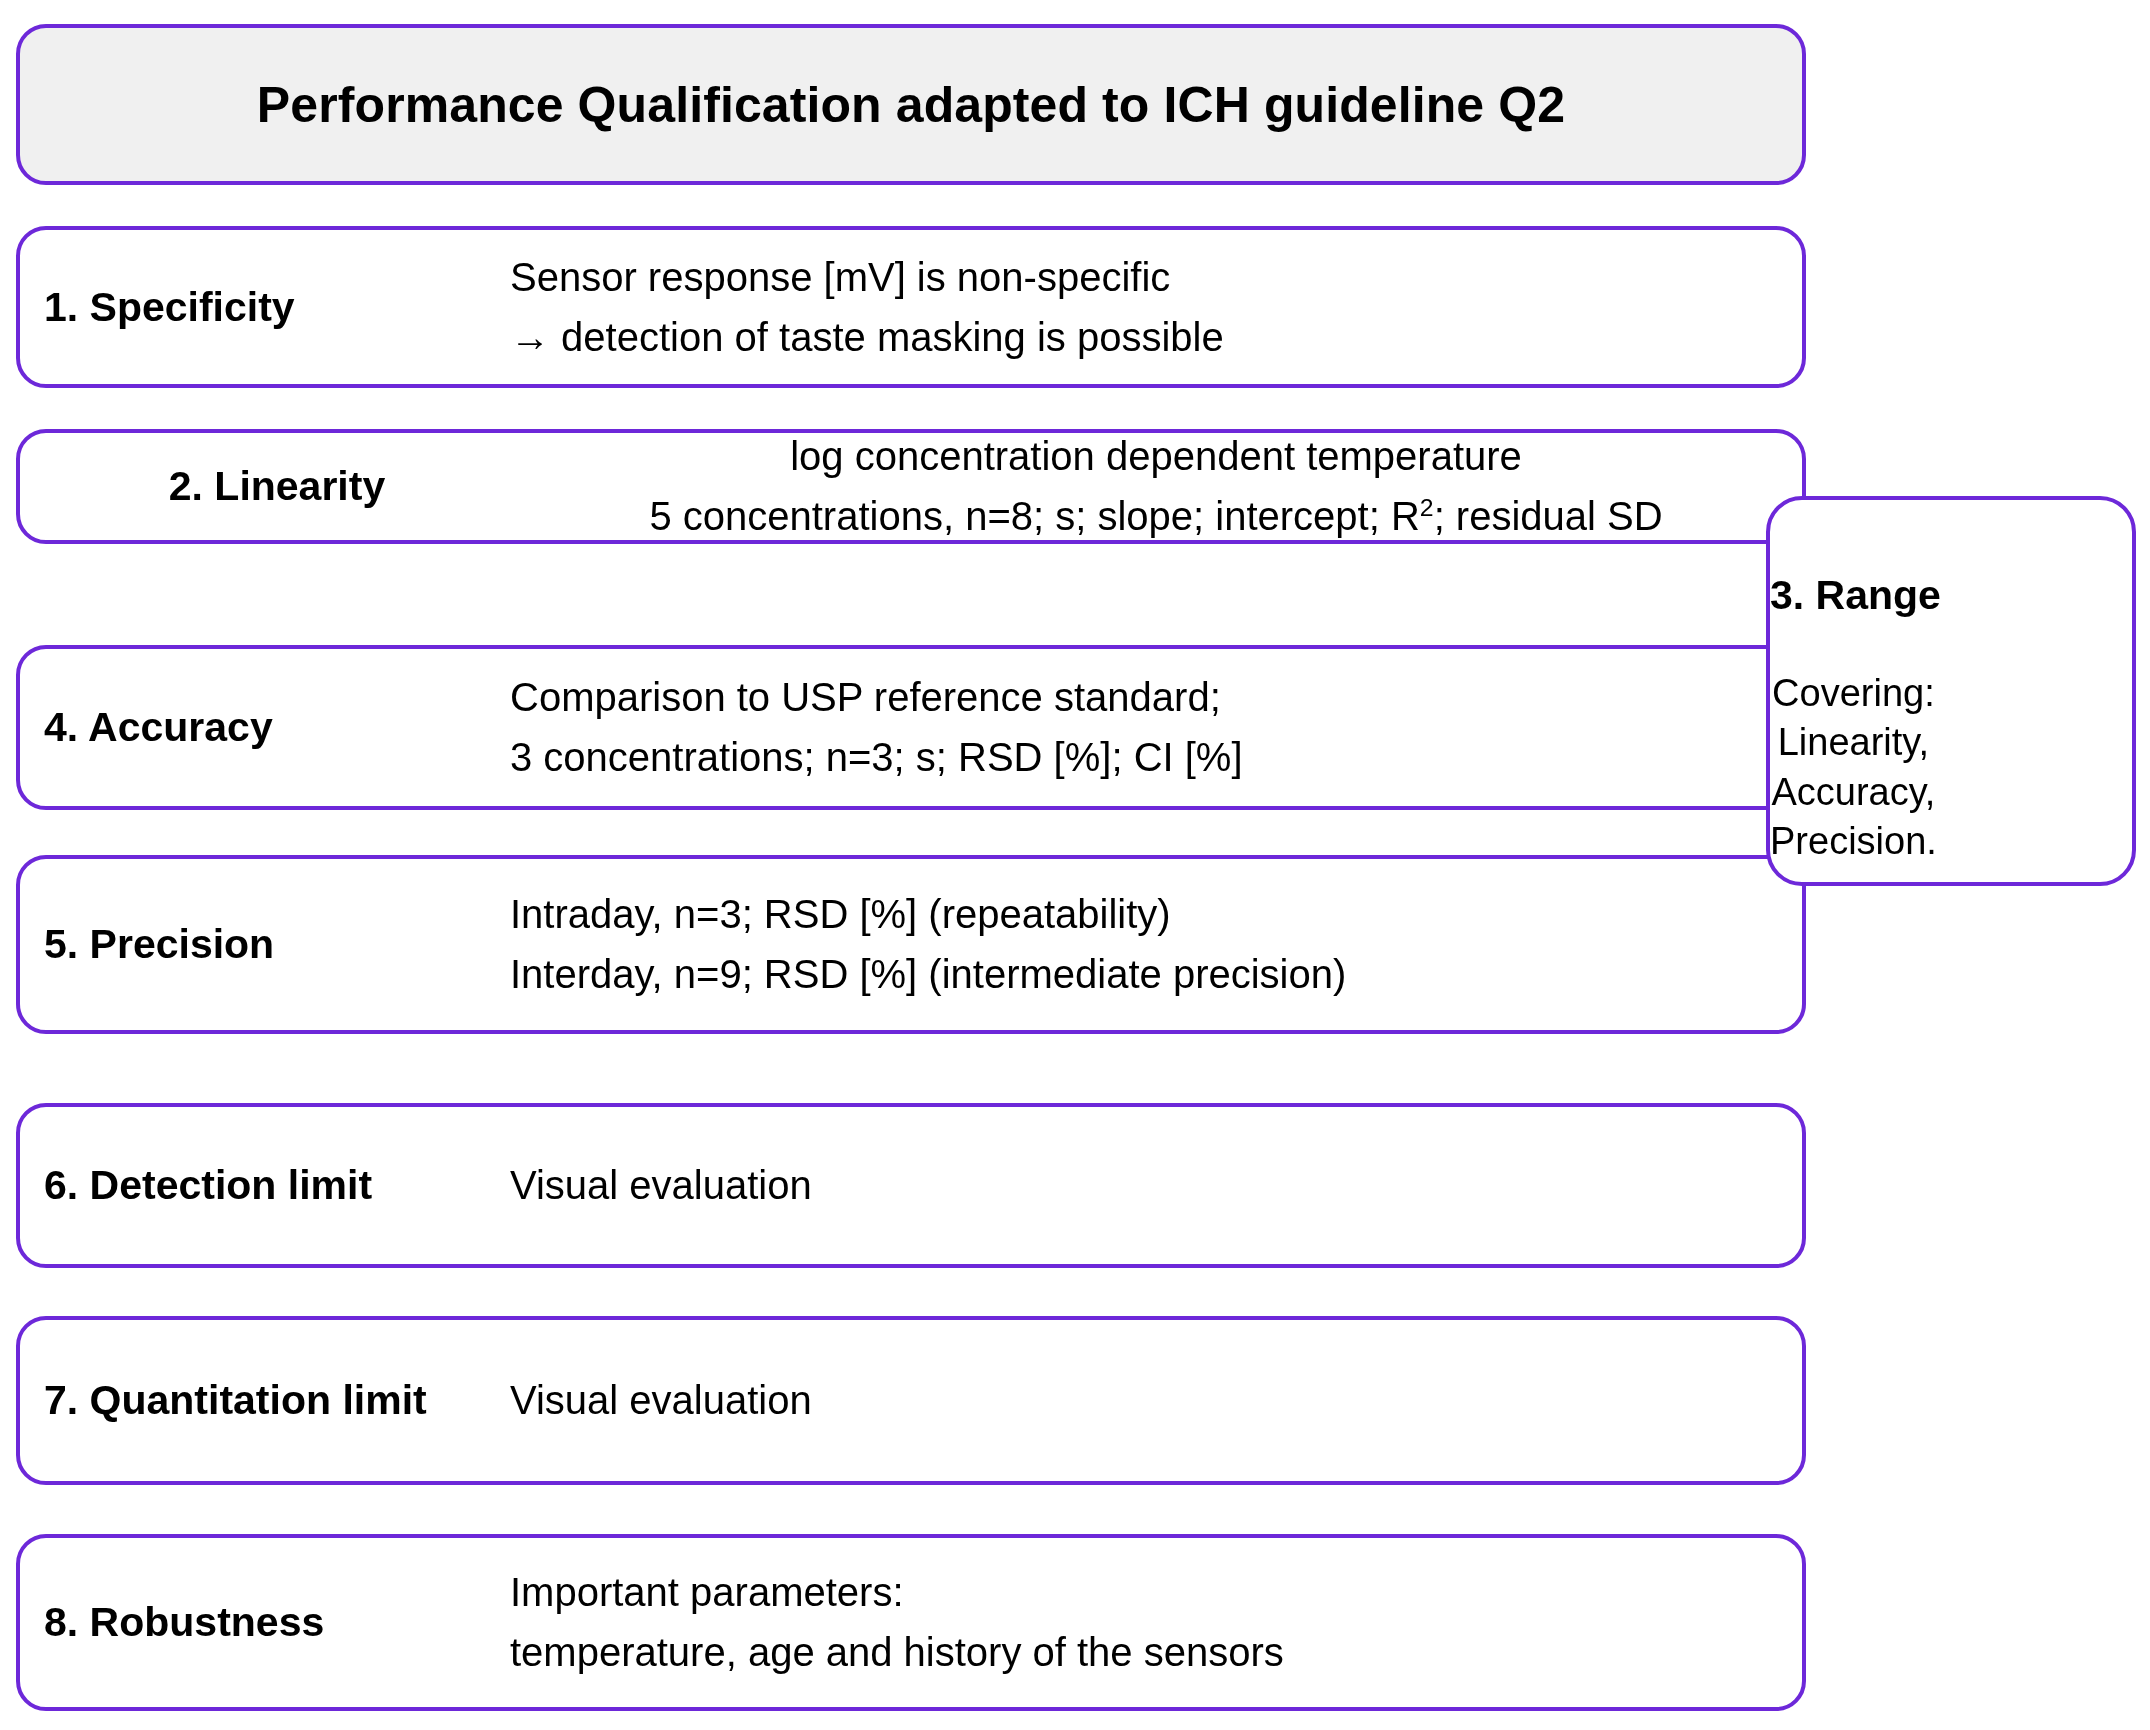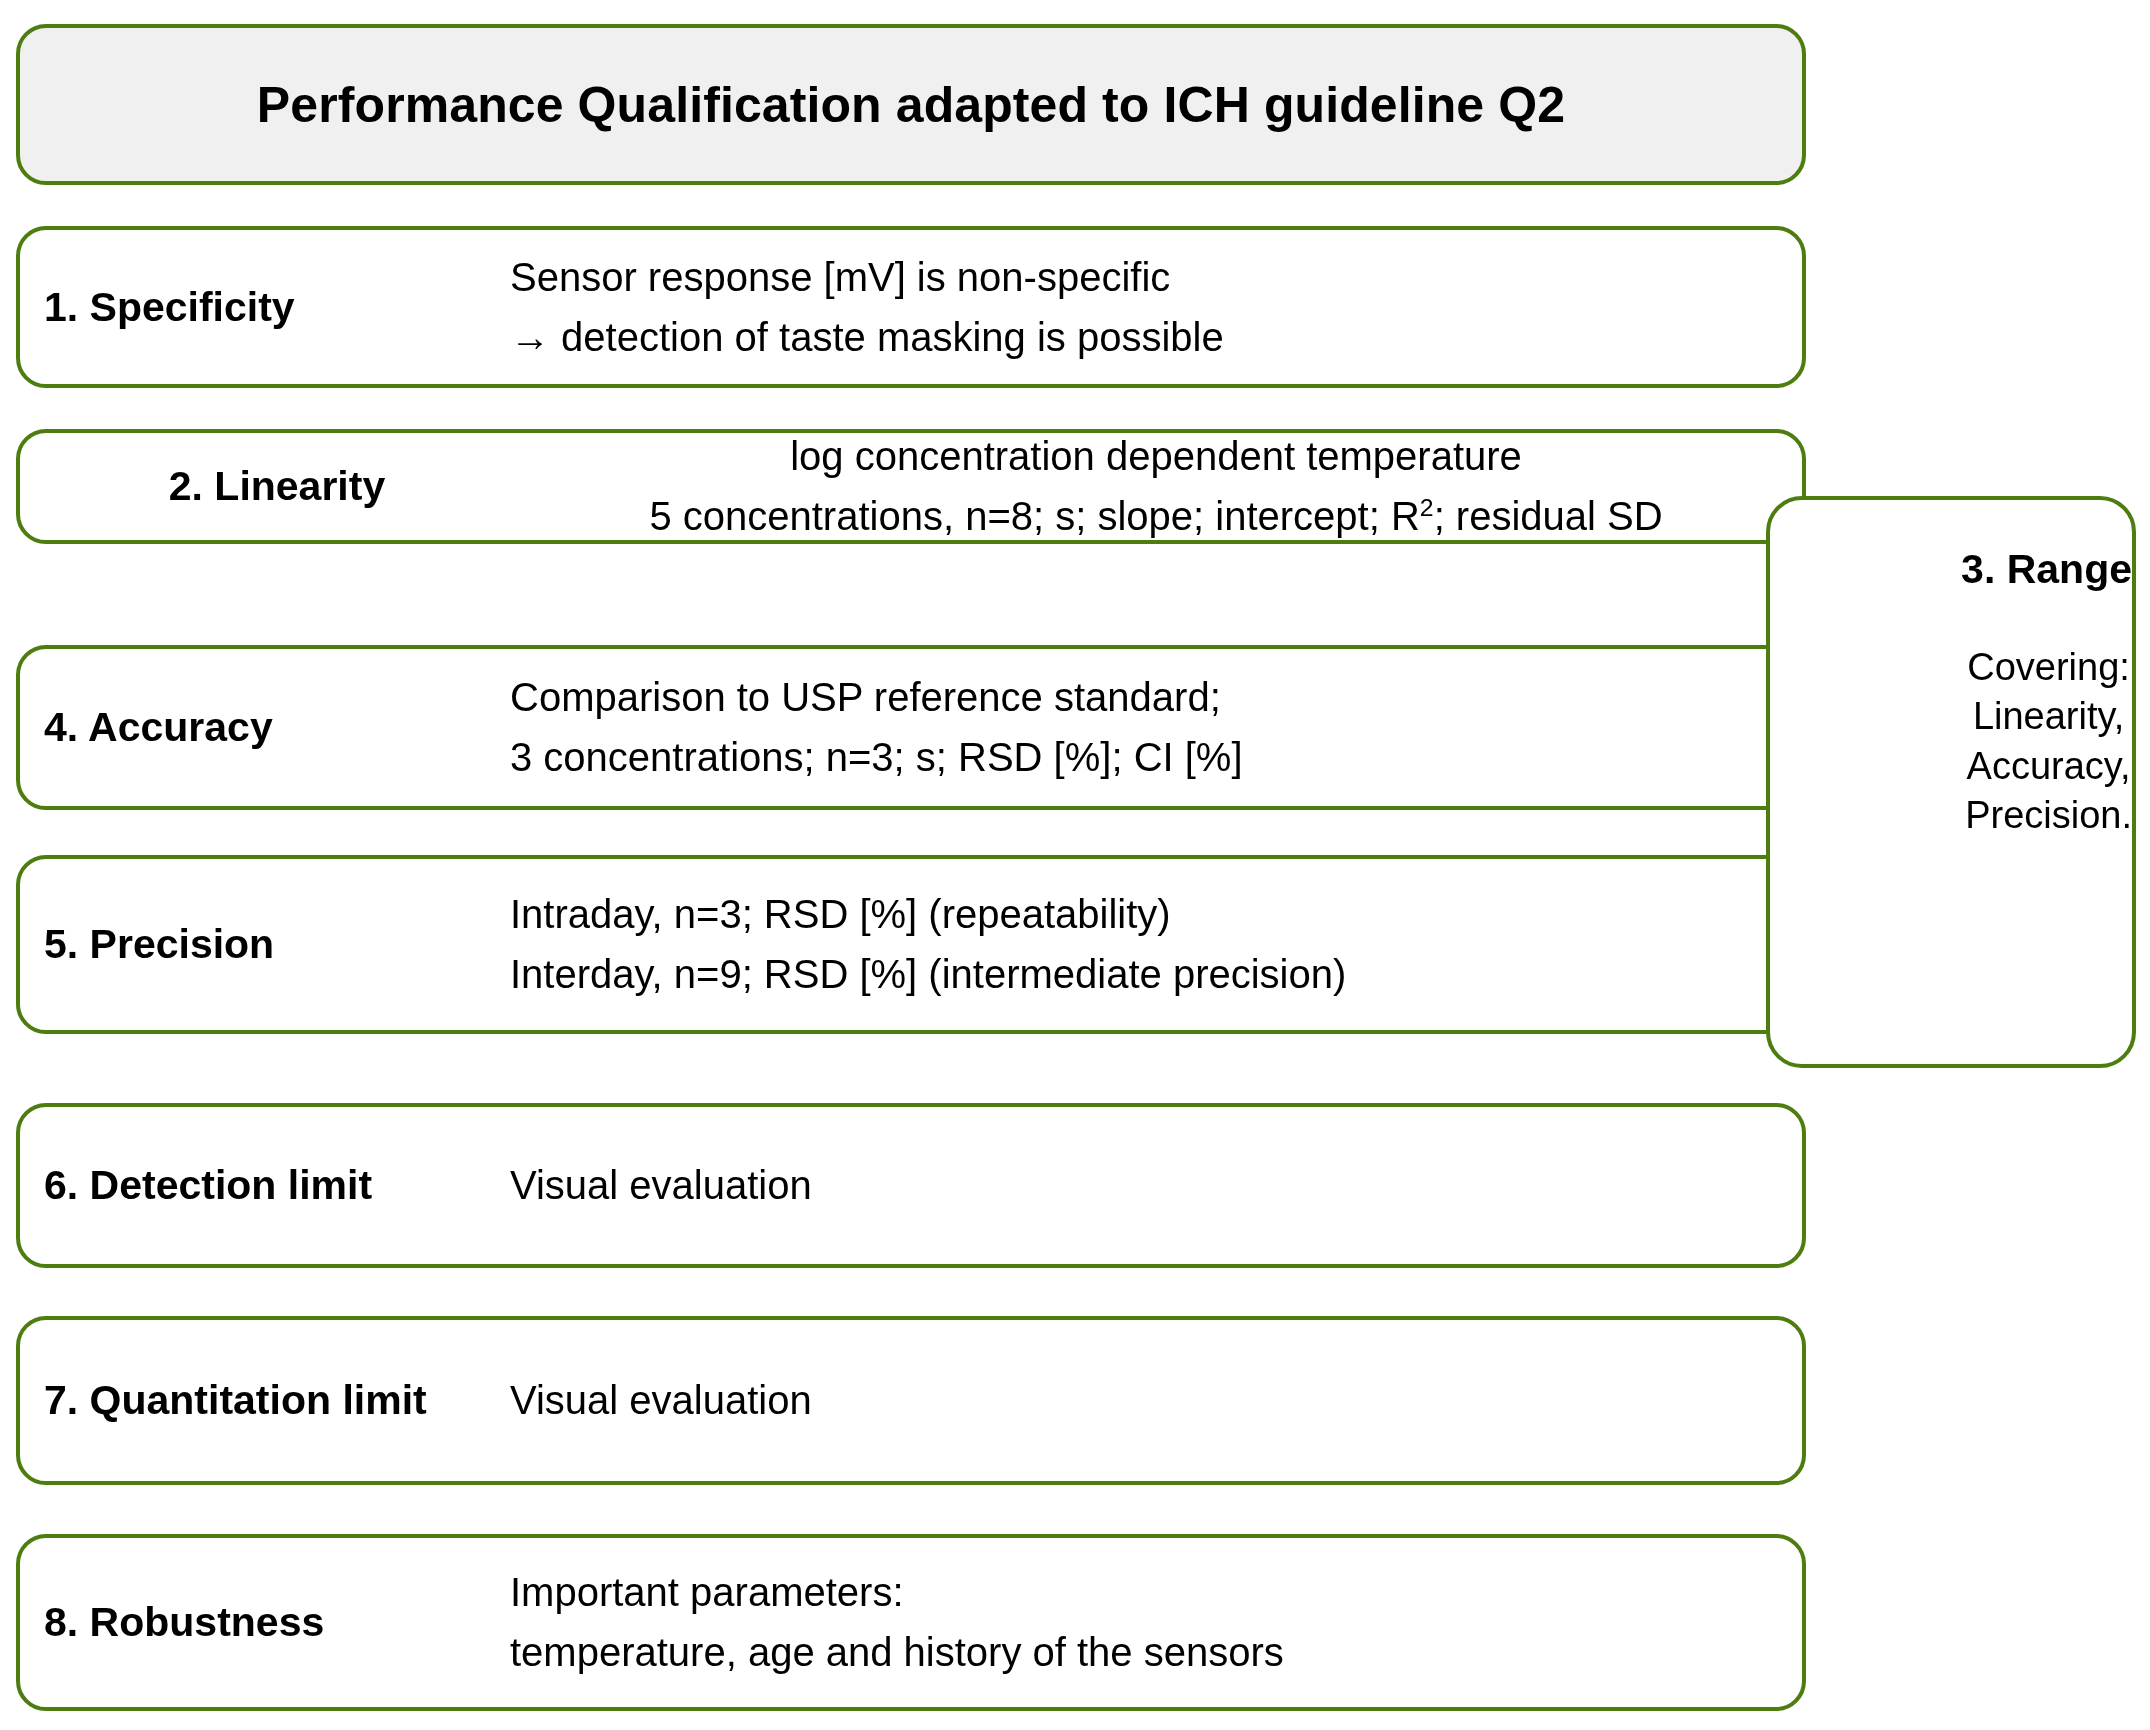--- a/index.html
+++ b/index.html
@@ -21,21 +21,21 @@
     left: 0;
     top: 0;
     width: 2151px;
     height: 1730px;
   }
 
   
   .box {
     position: absolute;
     box-sizing: border-box;
-    border: 4px solid #4d7c0f;
+    border: 4px solid #6d28d9;
     border-radius: 30px;
     background: #ffffff;
   }
 
   
   .title-box {
     left: 16px;
     top: 24px;
     width: 1790px;
     height: 161px;
@@ -88,30 +88,30 @@
     font-size: 0.62em;
     vertical-align: super;
     line-height: 0;
   }
 
   
   .range-box {
     left: 1766px;
     top: 496px;
     width: 370px;
-    height: 572px;
+    height: 390px;
     border-width: 4px;
     border-radius: 36px;
     background: #ffffff;
     z-index: 20;
     display: flex;
     flex-direction: column;
-    align-items: flex-end;
+    align-items: flex-start;
     justify-content: flex-start;
-    padding-top: 46px;
+    padding-top: 72px;
     box-sizing: border-box;
   }
   .range-title {
     font-size: 41px;
     font-weight: bold;
     white-space: nowrap;
   }
   .range-body {
     margin-top: 50px;
     font-size: 38px;

